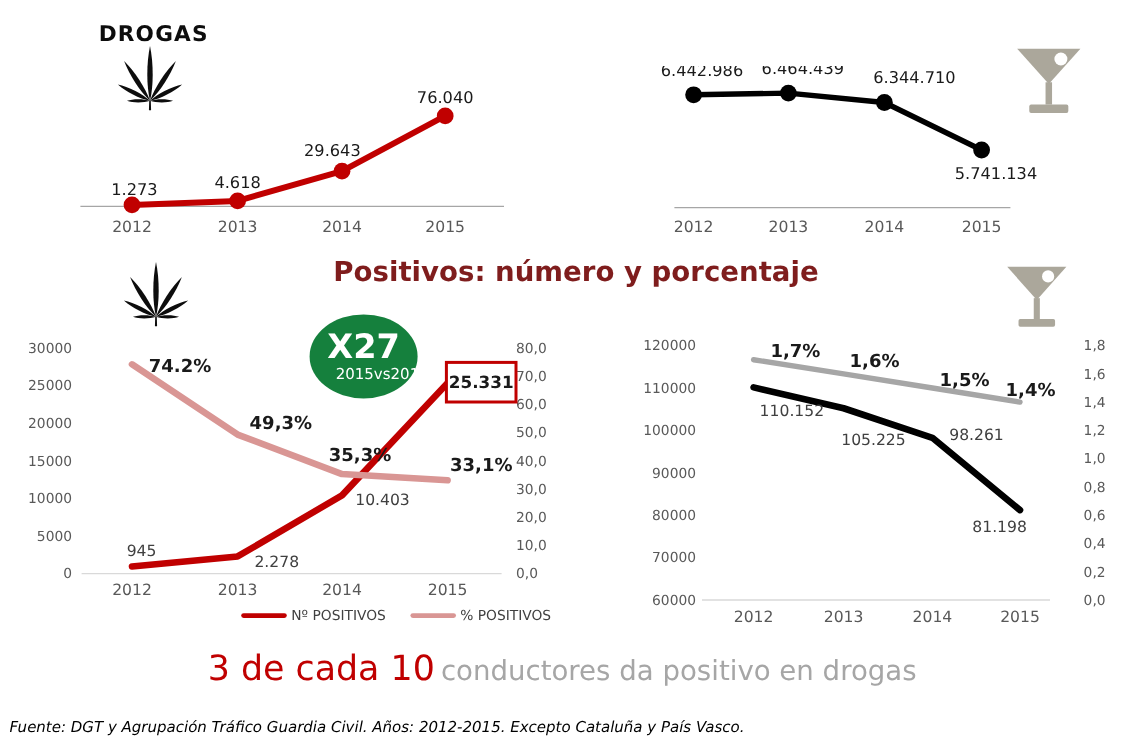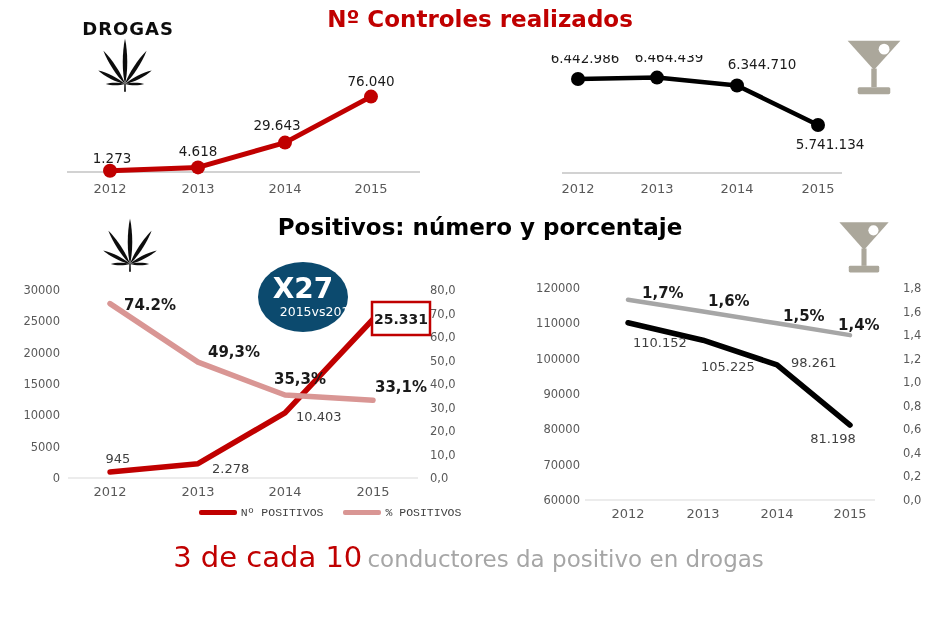--- a/index.html
+++ b/index.html
@@ -6,42 +6,41 @@
   .canvas{position:relative;width:937px;height:627px;background:#ffffff;
           font-family:"DejaVu Sans","Liberation Sans",sans-serif;overflow:hidden;}
   .abs{position:absolute;}
   .section-label-drogas{left:78px;top:18px;width:96px;text-align:right;
         font-size:18px;font-weight:700;color:#0d0d0d;letter-spacing:1px;}
   .main-title{left:250px;top:6px;width:460px;text-align:center;
         font-size:23px;font-weight:700;color:#c00000;}
   .section-label-alcohol{left:826px;top:10px;width:108px;text-align:center;
         font-size:19px;font-weight:700;color:#7f7f7f;letter-spacing:1px;}
   .positivos-title{left:250px;top:214px;width:460px;text-align:center;
-        font-size:23px;font-weight:700;color:#000000;}
+        font-size:23px;font-weight:700;color:#7f1d1d;}
   .chart-mount{position:absolute;}
-  .badge{left:258px;top:262px;width:90px;height:70px;background:#0c4a6e;border-radius:50%;
+  .badge{left:258px;top:262px;width:90px;height:70px;background:#15803d;border-radius:50%;
          color:#fff;display:flex;flex-direction:column;align-items:center;justify-content:center;}
   .badge-main{font-size:28px;font-weight:700;line-height:1;}
   .badge-sub{font-size:12.5px;margin-top:1px;margin-left:31px;}
   .legend{left:195px;top:506px;width:270px;display:flex;gap:20px;align-items:center;justify-content:center;}
-  .legend-item{display:flex;align-items:center;gap:4px;font-family:Liberation Mono, monospace;}
+  .legend-item{display:flex;align-items:center;gap:4px;}
   .swatch{display:inline-block;width:38px;height:4.5px;border-radius:2px;}
   .legend-label{font-size:11.5px;color:#404040;}
   .headline{left:0;right:0;top:540px;text-align:center;font-weight:400;white-space:nowrap;}
   .hl-red{color:#c00000;font-size:29px;}
   .hl-gray{color:#a6a6a6;font-size:23px;}
   .footer{left:8px;top:598px;font-style:italic;font-size:12.5px;color:#000;}
 </style>
 </head>
 <body>
 
 <div class="canvas">
 
   <div class="abs section-label-drogas">DROGAS</div>
-  <div class="abs main-title">Nº Controles realizados</div>
 
   <svg class="abs" style="left:95px;top:36px" width="60" height="60" viewBox="0 0 100 100">
     <g fill="#0d0d0d">
       <path d="M50 80 C45 60 45 28 50 4 C55 28 55 60 50 80 Z"></path>
       <path d="M50 80 C45.5 62 45.5 34 50 14 C54.5 34 54.5 62 50 80 Z" transform="rotate(33 50 80)"></path>
       <path d="M50 80 C45.5 62 45.5 34 50 14 C54.5 34 54.5 62 50 80 Z" transform="rotate(-33 50 80)"></path>
       <path d="M50 80 C46 66 46 44 50 30 C54 44 54 66 50 80 Z" transform="rotate(63 50 80)"></path>
       <path d="M50 80 C46 66 46 44 50 30 C54 44 54 66 50 80 Z" transform="rotate(-63 50 80)"></path>
       <path d="M50 80 C47 71 47 56 50 48 C53 56 53 71 50 80 Z" transform="rotate(90 50 80)"></path>
       <path d="M50 80 C47 71 47 56 50 48 C53 56 53 71 50 80 Z" transform="rotate(-90 50 80)"></path>
@@ -198,14 +197,15 @@
       <span class="swatch" style="background: rgb(217, 150, 148);"></span>
       <span class="legend-label">% POSITIVOS</span>
     </div>
   </div>
 
   <div class="abs headline">
     <span class="hl-red">3 de cada 10</span>
     <span class="hl-gray"> conductores da positivo en drogas</span>
   </div>
 
+  <div class="abs footer">Fuente: DGT y Agrupación Tráfico Guardia Civil. Años: 2012-2015. Excepto Cataluña y País Vasco.</div>
 
 </div>
 
 </body></html>

